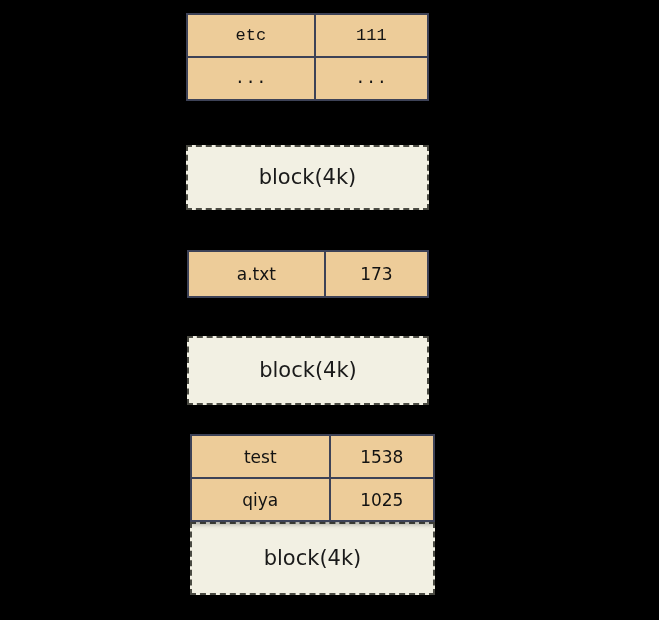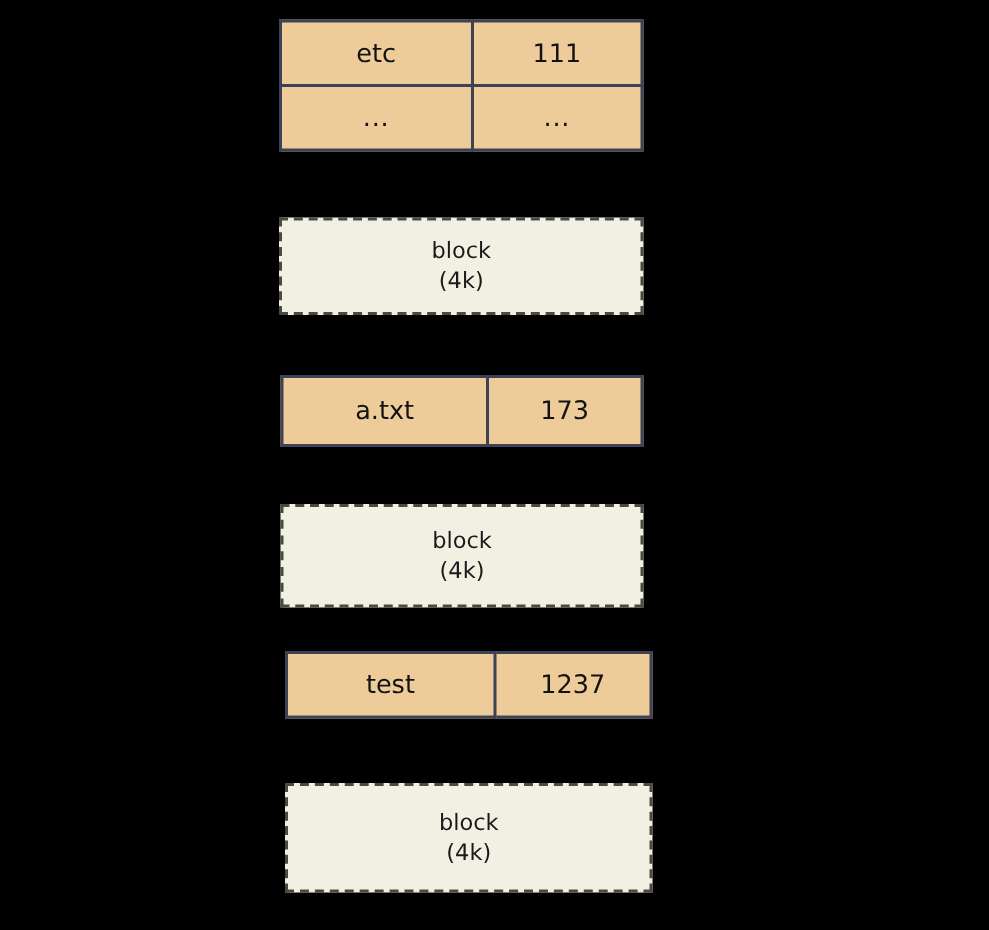--- a/index.html
+++ b/index.html
@@ -29,26 +29,26 @@
     position: absolute;
   }
 
   .block-box {
     position: absolute;
     left: 0;
     box-sizing: border-box;
     background: #F2F0E3;
     border: 2px dashed #4a4a42;
     display: flex;
-    flex-direction: column;
+    flex-direction: row;
     align-items: center;
     justify-content: center;
     line-height: 1.28;
     color: #1a1a1a;
-    font-size: 15px;
+    font-size: 21px;
   }
 
   .block-line {
     display: block;
     text-align: center;
     white-space: pre;
   }
 
   .entry-table {
     position: absolute;
@@ -80,21 +80,21 @@
   .ellipsis-cell {
     vertical-align: bottom;
     padding-bottom: 9px;
     font-size: 17px;
     letter-spacing: 0.5px;
   }
 
   
   #group-root   { left: 186px; top: 13px;  width: 243px; }
   #group-root .entry-table { width: 243px; }
-  #group-root .entry-row td { height: 43px; }
+  #group-root .entry-row td { height: 43px; font-family: Liberation Mono, monospace; }
   #group-root .block-box   { top: 132px; width: 243px; height: 65px; }
 
   #group-etc   { left: 187px; top: 250px; width: 242px; }
   #group-etc .entry-table { width: 242px; }
   #group-etc .entry-row td { height: 46px; }
   #group-etc .block-box   { top: 86px; width: 242px; height: 69px; }
 
   #group-home  { left: 190px; top: 434px; width: 245px; }
   #group-home .entry-table { width: 245px; }
   #group-home .entry-row td { height: 43px; }
@@ -150,19 +150,23 @@
 
     <div class="block-box">
       <span class="block-line">block</span>
       <span class="block-line">(4k)</span>
     </div>
 
     <table class="entry-table">
       <tbody>
         <tr class="entry-row">
           <td class="col-name">test</td>
-          <td class="col-inode">1237</td>
+          <td class="col-inode">1538</td>
+        </tr>
+        <tr class="entry-row">
+          <td class="col-name">qiya</td>
+          <td class="col-inode">1025</td>
         </tr>
       </tbody>
     </table>
   </div>
 
 </div>
 
 </body></html>

